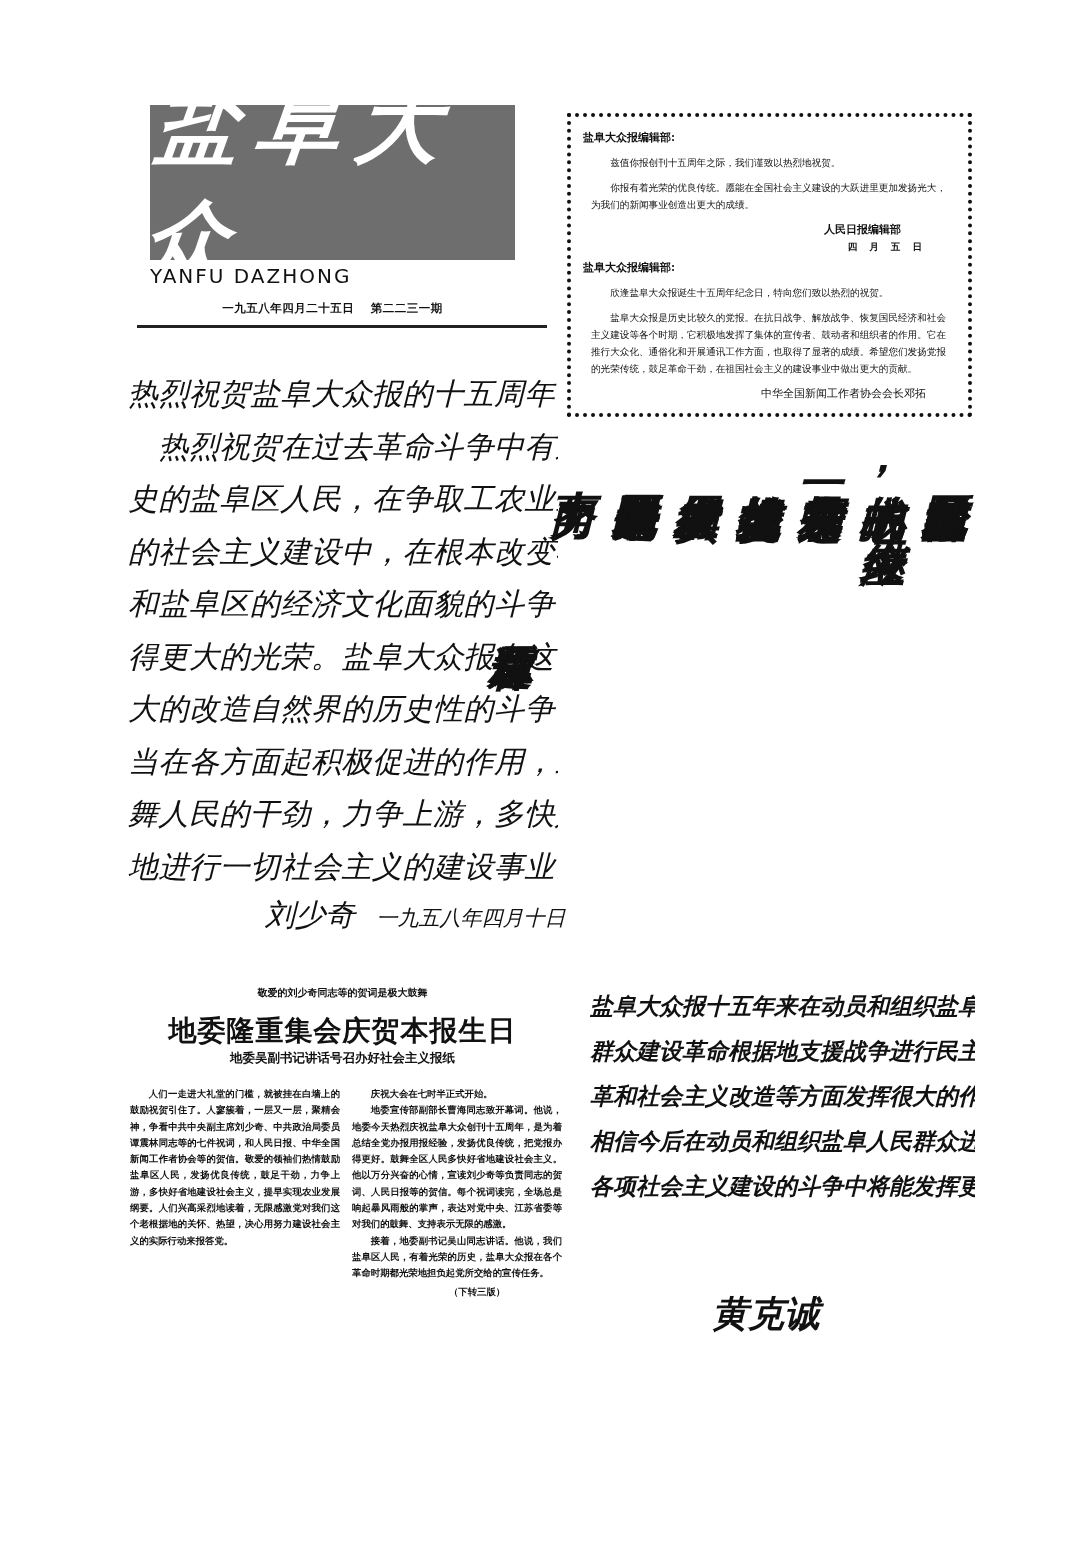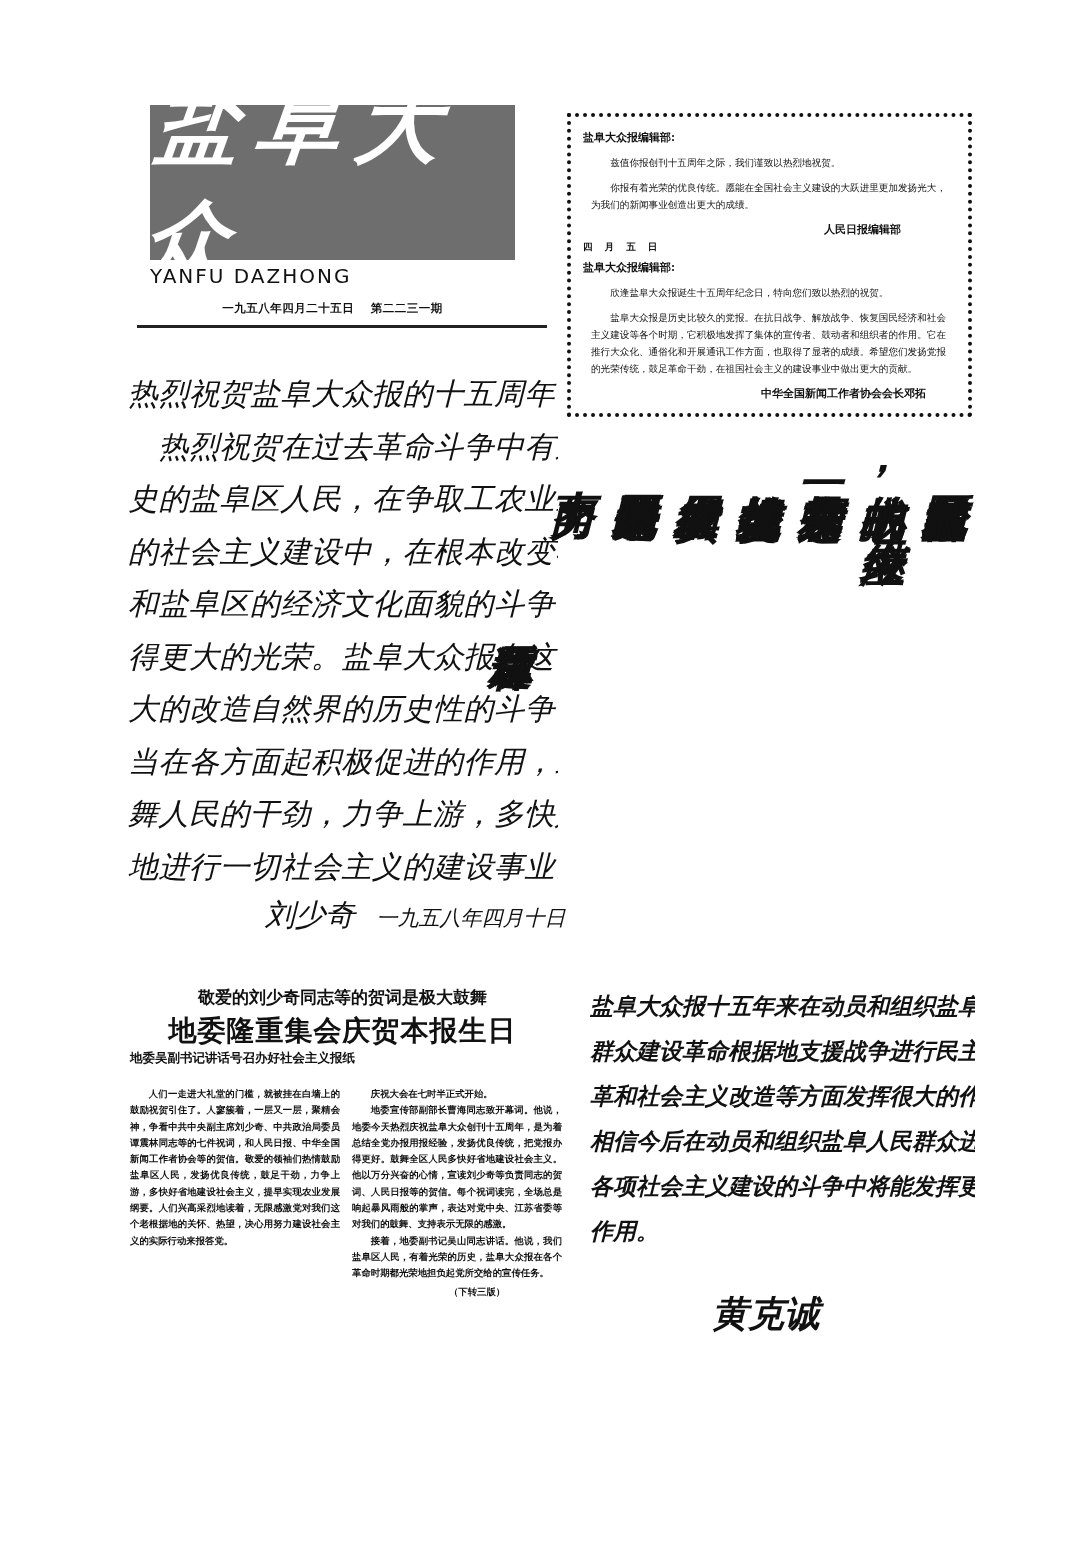--- a/index.html
+++ b/index.html
@@ -37,22 +37,22 @@
   
   .greeting-box {
     left: 567px; top: 113px; width: 405px; height: 304px;
     border: 4px dotted #111; box-sizing: border-box;
     padding: 12px 12px 8px 12px;
     font-family: "DejaVu Serif", serif; font-size: 9.6px; line-height: 17px;
   }
   .gb-salute { font-weight: bold; font-size: 11px; }
   .gb-para { text-indent: 2em; margin: 8px; }
   .gb-sign { text-align: right; font-weight: bold; font-size: 11px; padding-right: 55px; }
-  .gb-date { text-align: left; font-weight: bold; letter-spacing: 12px; padding-right: 22px; }
-  .gb-sign2 { text-align: right; font-weight: bold; font-size: 11px; padding-right: 30px; margin-top: 4px; }
+  .gb-date { text-align: right; font-weight: bold; letter-spacing: 12px; padding-right: 22px; }
+  .gb-sign2 { text-align: right; font-weight: normal; font-size: 11px; padding-right: 30px; margin-top: 4px; }
 
   
   .hand {
     font-family: "DejaVu Serif", serif; font-style: italic; color: #111;
   }
   .liu-block {
     left: 128px; top: 368px; width: 430px;
     font-size: 30px; line-height: 52.5px; letter-spacing: 0.5px;
   }
   .liu-line { white-space: nowrap; overflow: hidden; }
@@ -64,28 +64,28 @@
   .tan-block {
     left: 575px; top: 460px; width: 400px; height: 490px;
     writing-mode: vertical-rl; font-size: 45px; line-height: 62px;
     font-weight: bold;
   }
   .tan-col { display: block; }
 
   
   .headline-kicker {
     left: 130px; top: 986px; width: 425px; text-align: center;
-    font-family: "DejaVu Serif", serif; font-weight: bold; font-size: 17px;
+    font-family: "DejaVu Serif", serif; font-weight: bold; font-size: 10px;
   }
   .headline-main {
     left: 120px; top: 1012px; width: 445px; text-align: center;
     font-family: "DejaVu Serif", serif; font-weight: bold; font-size: 28px; letter-spacing: 1px;
   }
   .headline-sub {
-    left: 130px; top: 1050px; width: 425px; text-align: left;
+    left: 130px; top: 1050px; width: 425px; text-align: center;
     font-family: Liberation Serif, serif; font-weight: bold; font-size: 12.5px;
   }
 
   
   .article-col {
     top: 1086px; width: 210px;
     font-family: "DejaVu Serif", serif; font-weight: bold; font-size: 9.4px; line-height: 16.3px;
   }
   .article-col p { margin: 0; text-indent: 2em; text-align: justify; }
   .col-left { left: 130px; }
@@ -168,15 +168,14 @@
   <p>接着，地委副书记吴山同志讲话。他说，我们盐阜区人民，有着光荣的历史，盐阜大众报在各个革命时期都光荣地担负起党所交给的宣传任务。</p>
   <div class="continued">（下转三版）</div>
 </div>
 
 <div class="abs hand huang-block">
   <div class="huang-line">盐阜大众报十五年来在动员和组织盐阜人民</div>
   <div class="huang-line">群众建设革命根据地支援战争进行民主改</div>
   <div class="huang-line">革和社会主义改造等方面发挥很大的作用</div>
   <div class="huang-line">相信今后在动员和组织盐阜人民群众进行</div>
   <div class="huang-line">各项社会主义建设的斗争中将能发挥更大的</div>
-  <div class="huang-line">作用。</div>
 </div>
 <div class="abs hand huang-sign">黄克诚</div>
 
 </body></html>

